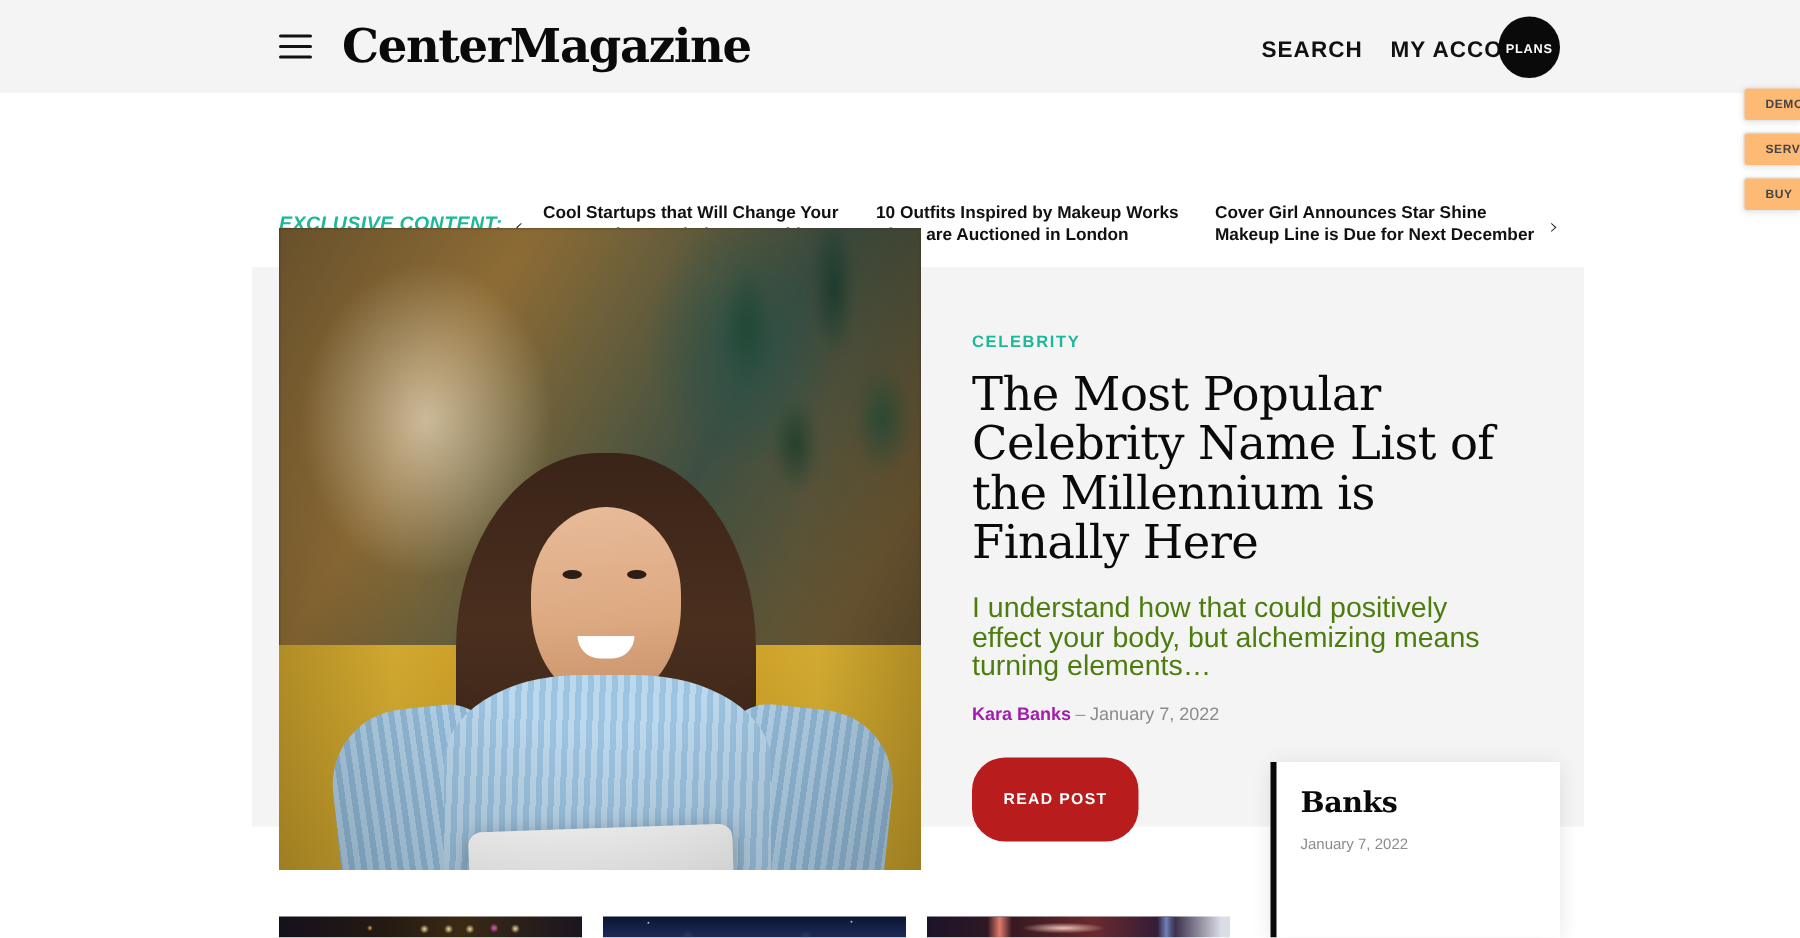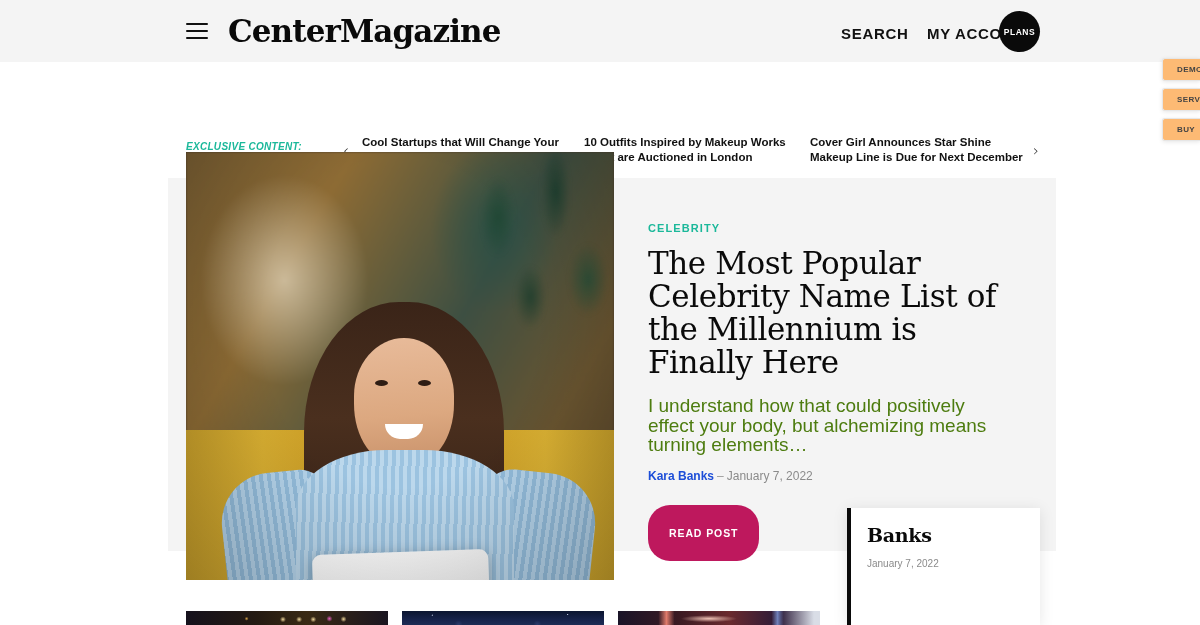--- a/index.html
+++ b/index.html
@@ -62,21 +62,21 @@
     border-radius: 3px 0 0 3px;
     margin-bottom: 7px; box-shadow: 0 1px 4px rgba(0,0,0,.10);
     white-space: nowrap; overflow: hidden; cursor: pointer;
     width: 38px; text-align: left;
   }
 
   
   .ticker { position: absolute; left: 0; top: 62px; width: 1200px; height: 56px; background:#fff; }
   .ticker-label {
     position: absolute; left: 186px; top: 79px;
-    font-size: 10px; font-weight: 700; font-style: italic;
+    font-size: 13px; font-weight: 700; font-style: italic;
     color: #1bb89a; letter-spacing: 0.3px; white-space: nowrap;
   }
   .tk-arrow {
     position: absolute; top: 80px; width: 16px; height: 18px;
     color: #222; font-size: 15px; line-height: 18px; text-align: center;
     cursor: pointer; font-family: "DejaVu Sans", sans-serif; font-weight: 300;
   }
   .tk-prev { left: 338px; }
   .tk-next { left: 1028px; }
   .tk-item {
@@ -175,26 +175,26 @@
   .hero-title {
     font-family: "DejaVu Serif", "Liberation Serif", serif;
     font-size: 31px; font-weight: 400; color: #0a0a0a;
     line-height: 33px; letter-spacing: -0.4px; cursor: pointer;
   }
   .hero-excerpt {
     margin-top: 17px; font-size: 19px; color: #4d7c0f;
     line-height: 19.5px; width: 355px;
   }
   .hero-meta { margin-top: 14px; font-size: 12px; }
-  .meta-author { font-weight: 700; color: #1d4ed8; cursor: pointer; margin-top: 15px; }
+  .meta-author { font-weight: 700; color: #a21caf; cursor: pointer; margin-top: 15px; }
   .meta-sep { color: #9a9a9a; margin: 0 3px; }
   .meta-date { color: #8b8b8b; }
   .read-btn {
     display: inline-block; margin-top: 22px;
-    background: #be185d; color: #fff;
+    background: #b91c1c; color: #fff;
     font-size: 10.5px; font-weight: 700; letter-spacing: 0.9px;
     padding: 22px 21px; border-radius: 22px;
     border: none; cursor: pointer;
     font-family: "Liberation Sans", sans-serif;
   }
 
   
   .latest-card {
     position: absolute; left: 847px; top: 508px;
     width: 193px; height: 117px; background: #fff;

